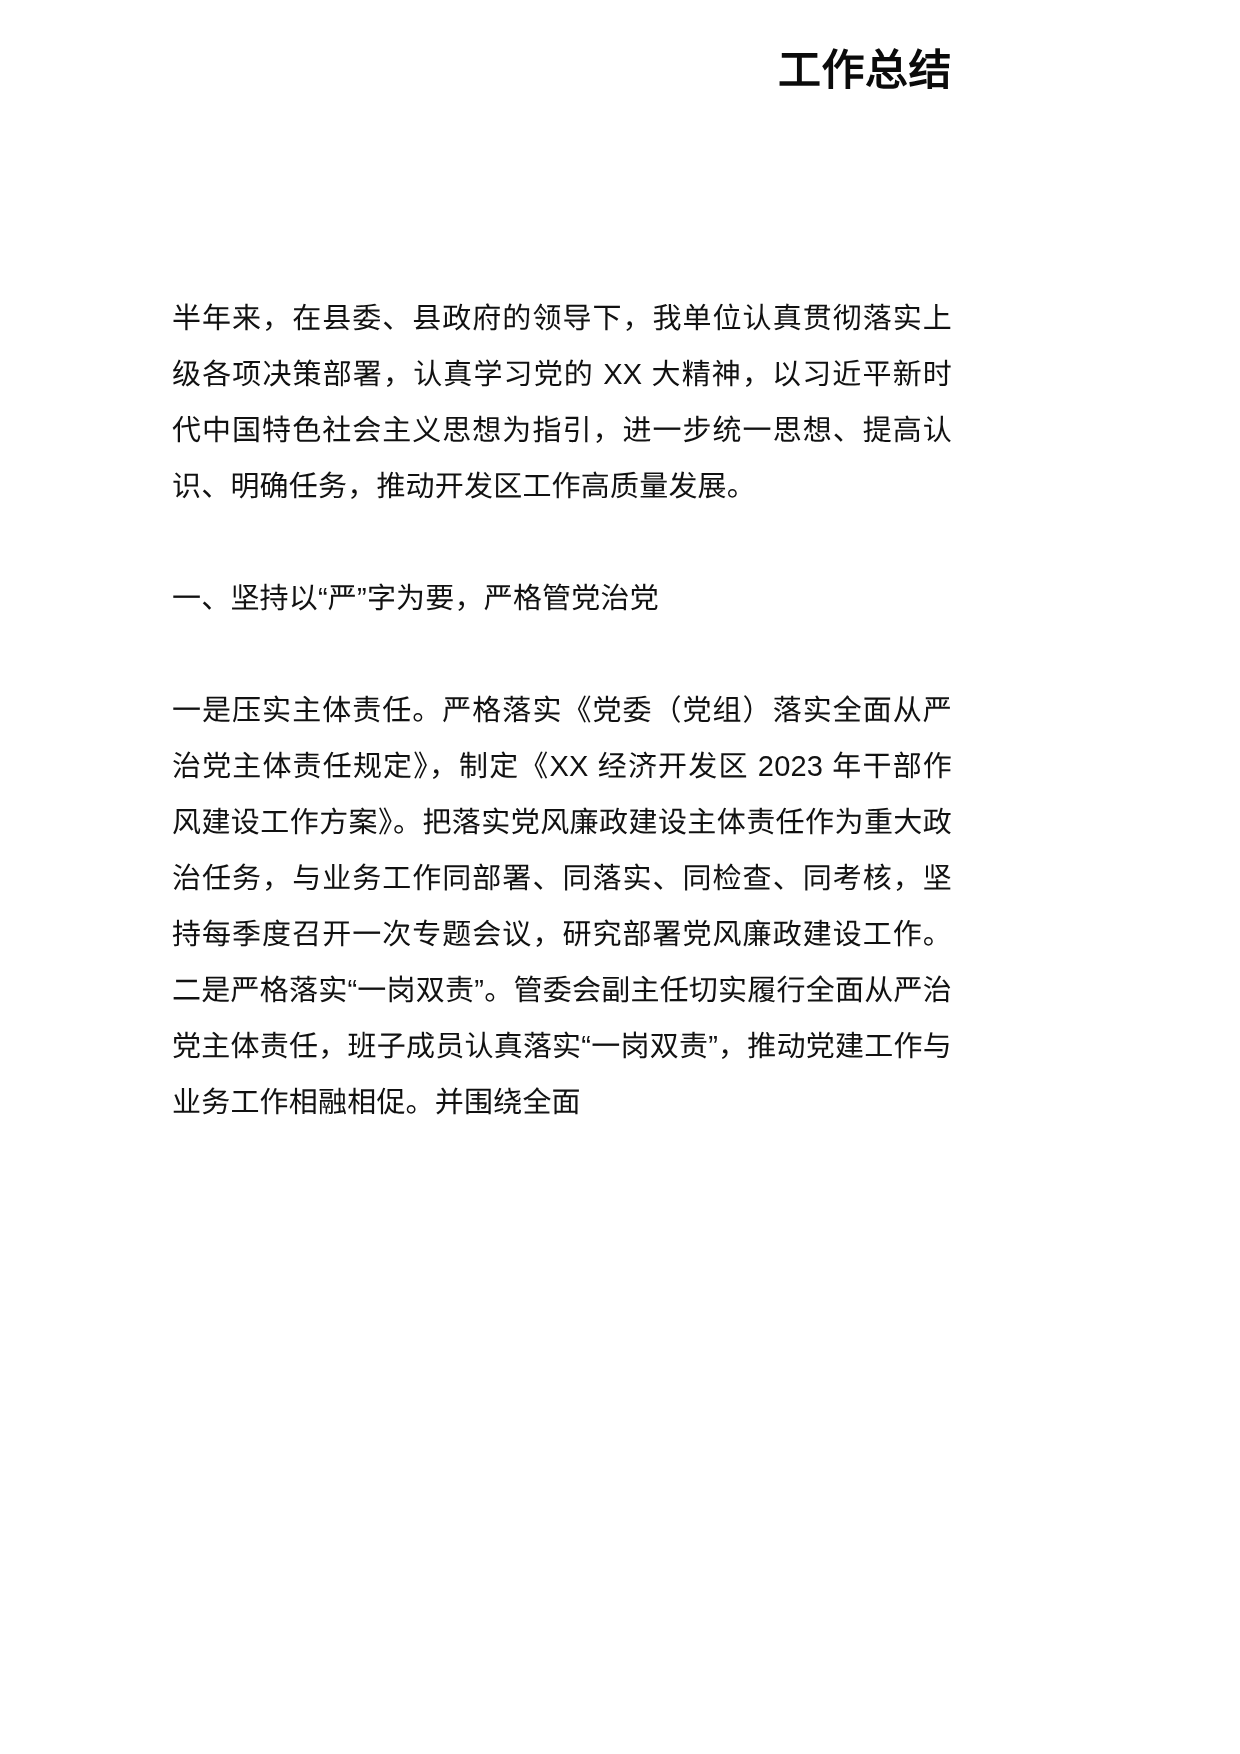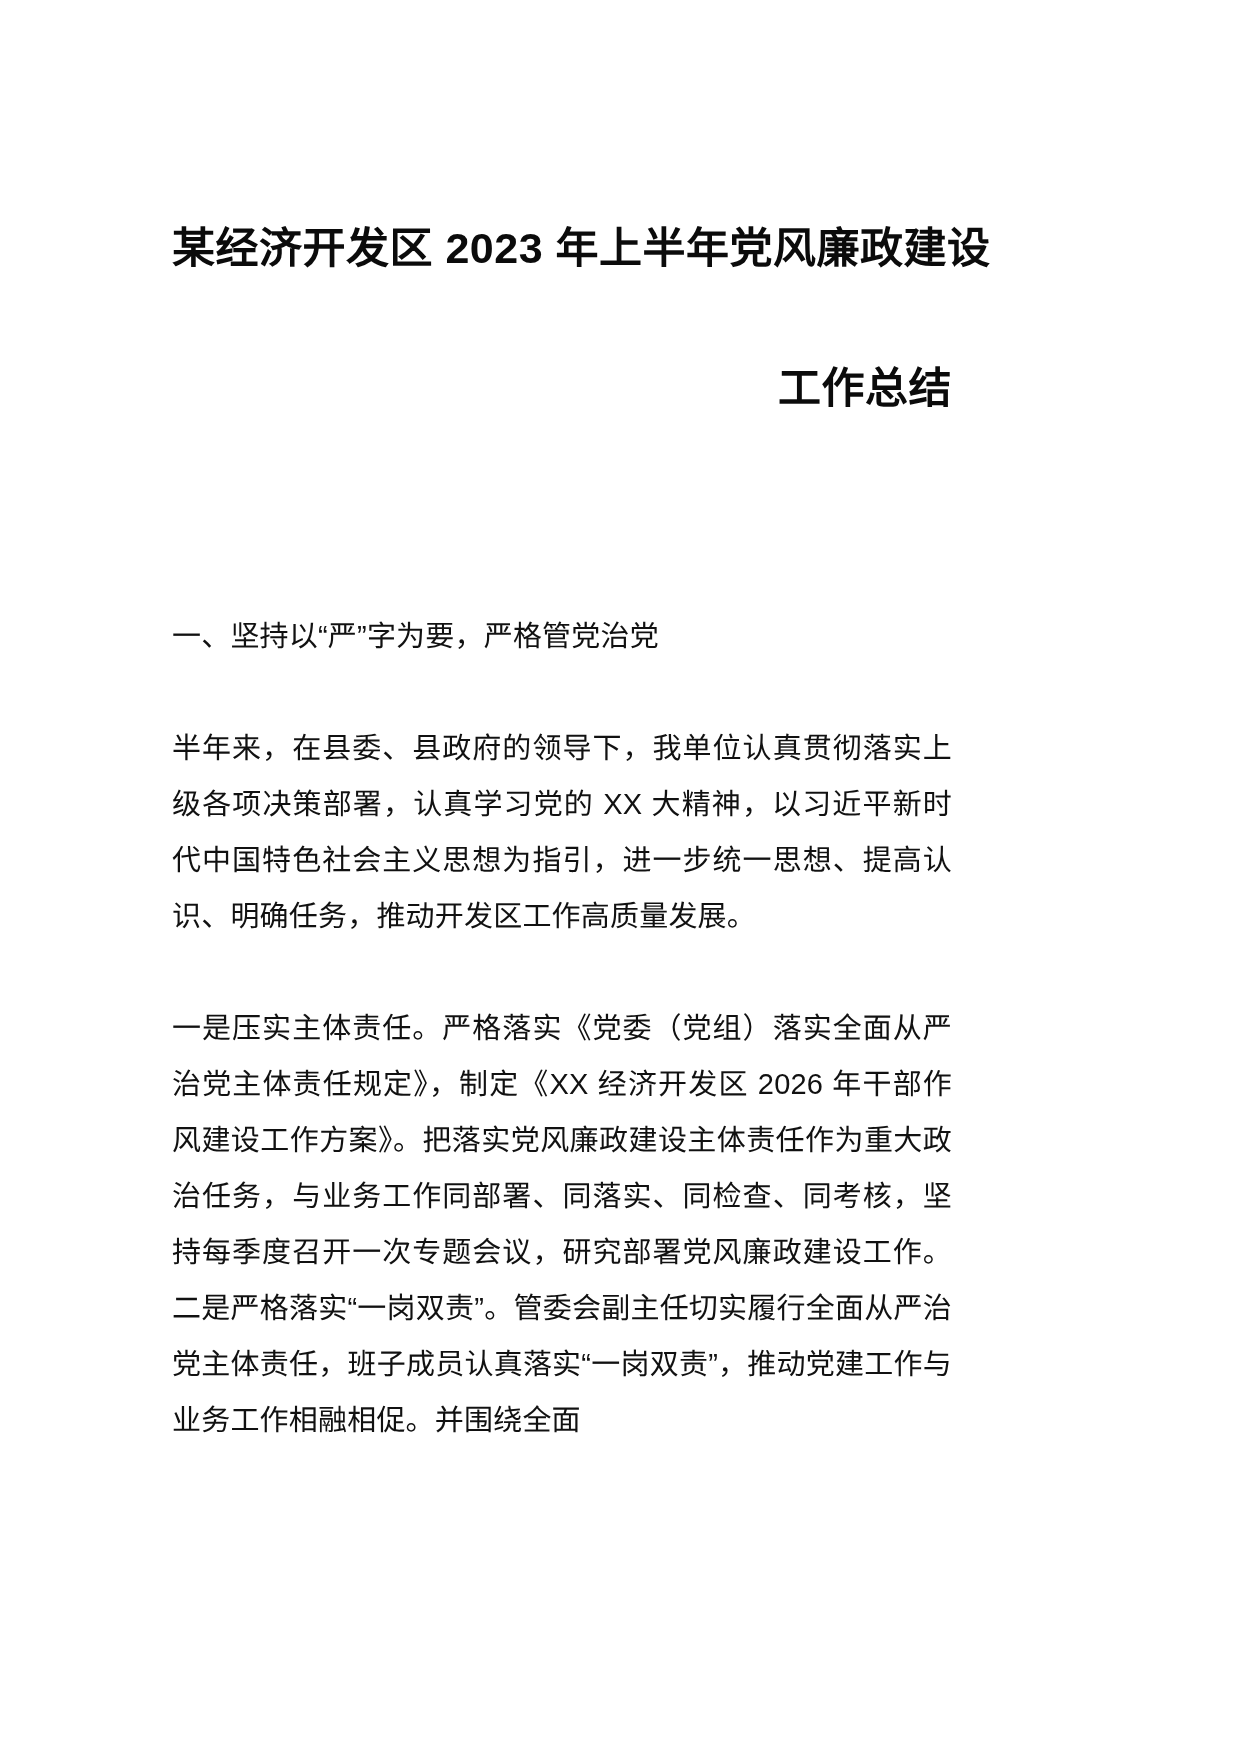--- a/index.html
+++ b/index.html
@@ -67,26 +67,25 @@
     margin-bottom: 56px;
   }
 </style>
 </head>
 <body>
 
 <div class="page">
   <div class="content">
 
     <h1 class="doc-title">
-      <span class="title-line-1">某经济开发区 2023 年上半年党风廉政建设</span>
       <span class="title-line-2">工作总结</span>
     </h1>
 
     <div class="body-block">
+      <p class="para">半年来，在县委、县政府的领导下，我单位认真贯彻落实上级各项决策部署，认真学习党的 XX 大精神，以习近平新时代中国特色社会主义思想为指引，进一步统一思想、提高认识、明确任务，推动开发区工作高质量发展。</p>
+
       <p class="para heading-para">一、坚持以“严”字为要，严格管党治党</p>
 
-      <p class="para">半年来，在县委、县政府的领导下，我单位认真贯彻落实上级各项决策部署，认真学习党的 XX 大精神，以习近平新时代中国特色社会主义思想为指引，进一步统一思想、提高认识、明确任务，推动开发区工作高质量发展。</p>
-
-      <p class="para">一是压实主体责任。严格落实《党委（党组）落实全面从严治党主体责任规定》，制定《XX 经济开发区 2026 年干部作风建设工作方案》。把落实党风廉政建设主体责任作为重大政治任务，与业务工作同部署、同落实、同检查、同考核，坚持每季度召开一次专题会议，研究部署党风廉政建设工作。二是严格落实“一岗双责”。管委会副主任切实履行全面从严治党主体责任，班子成员认真落实“一岗双责”，推动党建工作与业务工作相融相促。并围绕全面</p>
+      <p class="para">一是压实主体责任。严格落实《党委（党组）落实全面从严治党主体责任规定》，制定《XX 经济开发区 2023 年干部作风建设工作方案》。把落实党风廉政建设主体责任作为重大政治任务，与业务工作同部署、同落实、同检查、同考核，坚持每季度召开一次专题会议，研究部署党风廉政建设工作。二是严格落实“一岗双责”。管委会副主任切实履行全面从严治党主体责任，班子成员认真落实“一岗双责”，推动党建工作与业务工作相融相促。并围绕全面</p>
     </div>
 
   </div>
 </div>
 
 </body></html>

